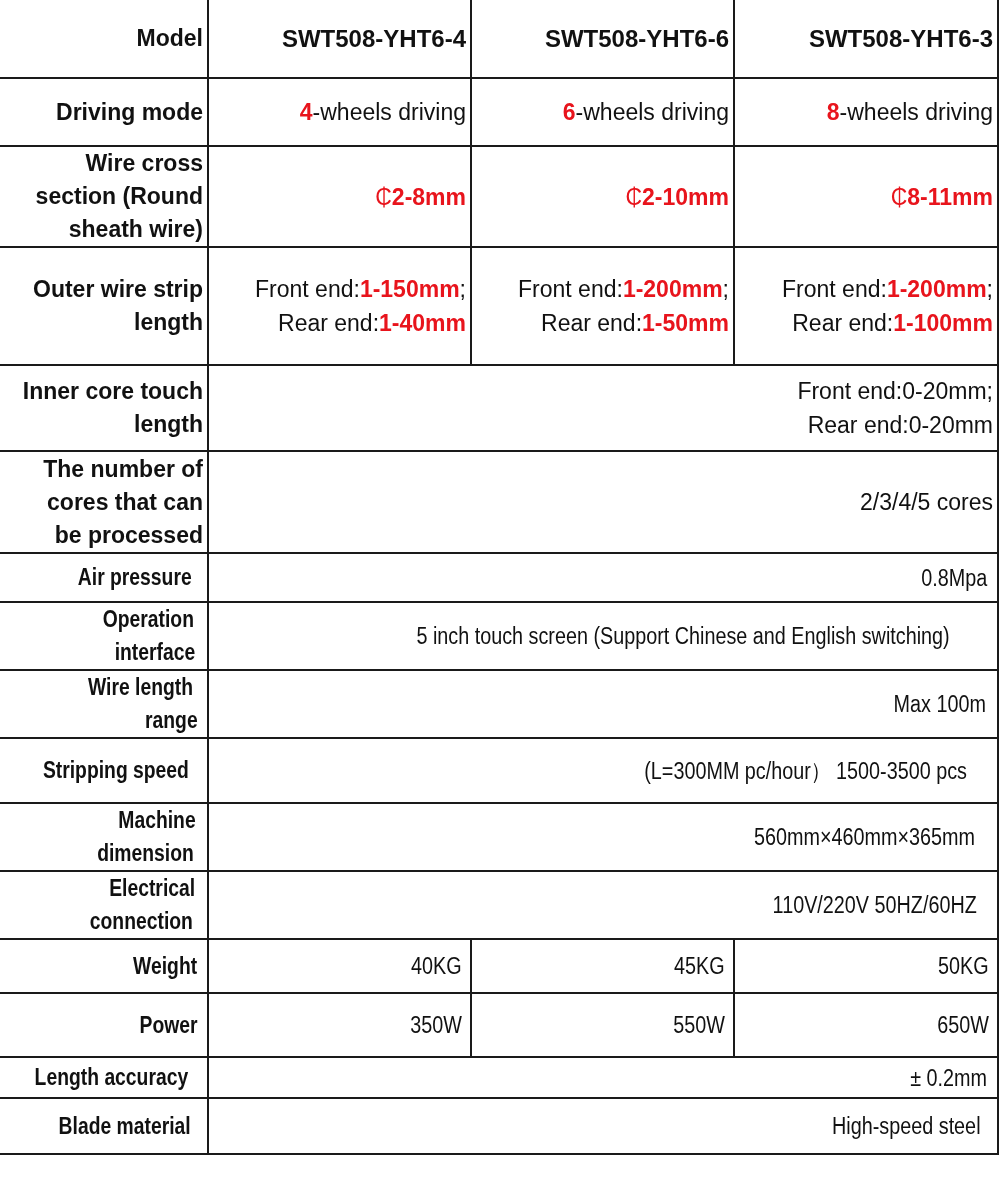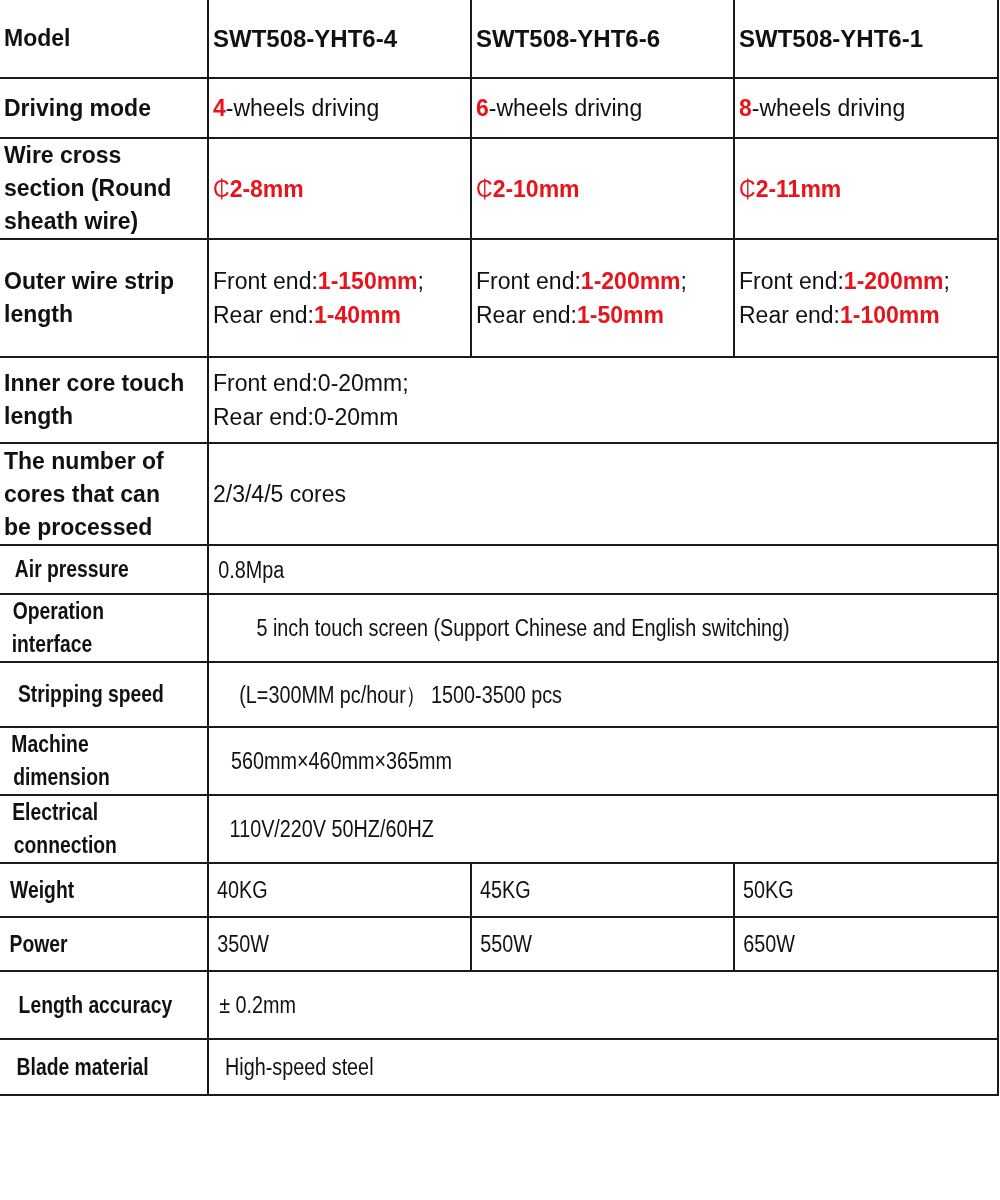--- a/index.html
+++ b/index.html
@@ -1,18 +1,18 @@
 <!DOCTYPE html>
 <html><head>
 <meta charset="utf-8">
 <style>
   html, body { margin:0; padding:0; background:#ffffff; }
   body { width:1000px; height:1200px; overflow:hidden; position:relative; font-family:"Liberation Sans", sans-serif; color:#111; }
   table { position:absolute; left:0; top:-2px; width:998px; border-collapse:collapse; table-layout:fixed; }
-  td { border:2px solid #1a1a1a; text-align:left; vertical-align:middle; padding:0 4px; line-height:34px; font-size:23px; }
+  td { border:2px solid #1a1a1a; text-align:right; vertical-align:middle; padding:0 4px; line-height:34px; font-size:23px; }
   td.label { font-weight:bold; font-size:23px; line-height:33px; }
   td.head { font-weight:bold; font-size:24px; }
   .red { color:#e8141c; font-weight:bold; }
   .cond { display:inline-block; transform:scaleX(0.86); transform-origin:center; white-space:nowrap; }
   .condl { display:inline-block; transform:scaleX(0.84); transform-origin:center; white-space:nowrap; }
   td.first { border-left:none; }
   .dia { font-weight:normal; }
 </style>
 </head>
 <body>
@@ -23,39 +23,39 @@
       <col style="width:263px">
       <col style="width:263px">
       <col style="width:264px">
   </colgroup>
 
   <tbody>
       <tr style="height:79px">
     <td class="label first">Model</td>
     <td class="head">SWT508-YHT6-4</td>
     <td class="head">SWT508-YHT6-6</td>
-    <td class="head">SWT508-YHT6-1</td>
+    <td class="head">SWT508-YHT6-3</td>
   </tr>
 
-  <tr style="height:60px">
+  <tr style="height:68px">
     <td class="label first">Driving mode</td>
     <td><span class="red">4</span><span>-wheels driving</span></td>
     <td><span class="red">6</span><span>-wheels driving</span></td>
     <td><span class="red">8</span><span>-wheels driving</span></td>
   </tr>
 
   <tr style="height:86px">
     <td class="label first">
       <div>Wire cross</div>
       <div>section (Round</div>
       <div>sheath wire)</div>
     </td>
     <td class="red"><span class="dia">₵</span><span>2-8mm</span></td>
     <td class="red"><span class="dia">₵</span><span>2-10mm</span></td>
-    <td class="red"><span class="dia">₵</span><span>2-11mm</span></td>
+    <td class="red"><span class="dia">₵</span><span>8-11mm</span></td>
   </tr>
 
   <tr style="height:118px">
     <td class="label first">
       <div>Outer wire strip</div>
       <div>length</div>
     </td>
     <td>
       <div><span>Front end:</span><span class="red">1-150mm</span>;</div>
       <div><span>Rear end:</span><span class="red">1-40mm</span></div>
@@ -97,20 +97,27 @@
   </tr>
 
   <tr style="height:68px">
     <td class="label first">
       <div><span class="condl">Operation</span></div>
       <div><span class="condl">interface</span></div>
     </td>
     <td colspan="3"><span class="cond">5 inch touch screen (Support Chinese and English switching)</span></td>
   </tr>
 
+  <tr style="height:67px">
+    <td class="label first">
+      <div><span class="condl">Wire length</span></div>
+      <div><span class="condl">range</span></div>
+    </td>
+    <td colspan="3"><span class="cond">Max 100m</span></td>
+  </tr>
 
   <tr style="height:65px">
     <td class="label first"><span class="condl">Stripping speed</span></td>
     <td colspan="3"><span class="cond">(L=300MM pc/hour） 1500-3500 pcs</span></td>
   </tr>
 
   <tr style="height:67px">
     <td class="label first">
       <div><span class="condl">Machine</span></div>
       <div><span class="condl">dimension</span></div>
@@ -126,28 +133,28 @@
     <td colspan="3"><span class="cond">110V/220V 50HZ/60HZ</span></td>
   </tr>
 
   <tr style="height:54px">
     <td class="label first"><span class="condl">Weight</span></td>
     <td><span class="cond">40KG</span></td>
     <td><span class="cond">45KG</span></td>
     <td><span class="cond">50KG</span></td>
   </tr>
 
-  <tr style="height:54px">
+  <tr style="height:64px">
     <td class="label first"><span class="condl">Power</span></td>
     <td><span class="cond">350W</span></td>
     <td><span class="cond">550W</span></td>
     <td><span class="cond">650W</span></td>
   </tr>
 
-  <tr style="height:68px">
+  <tr style="height:41px">
     <td class="label first"><span class="condl">Length accuracy</span></td>
     <td colspan="3"><span class="cond">± 0.2mm</span></td>
   </tr>
 
   <tr style="height:56px">
     <td class="label first"><span class="condl">Blade material</span></td>
     <td colspan="3"><span class="cond">High-speed steel</span></td>
   </tr>
 </tbody>
   </table>

